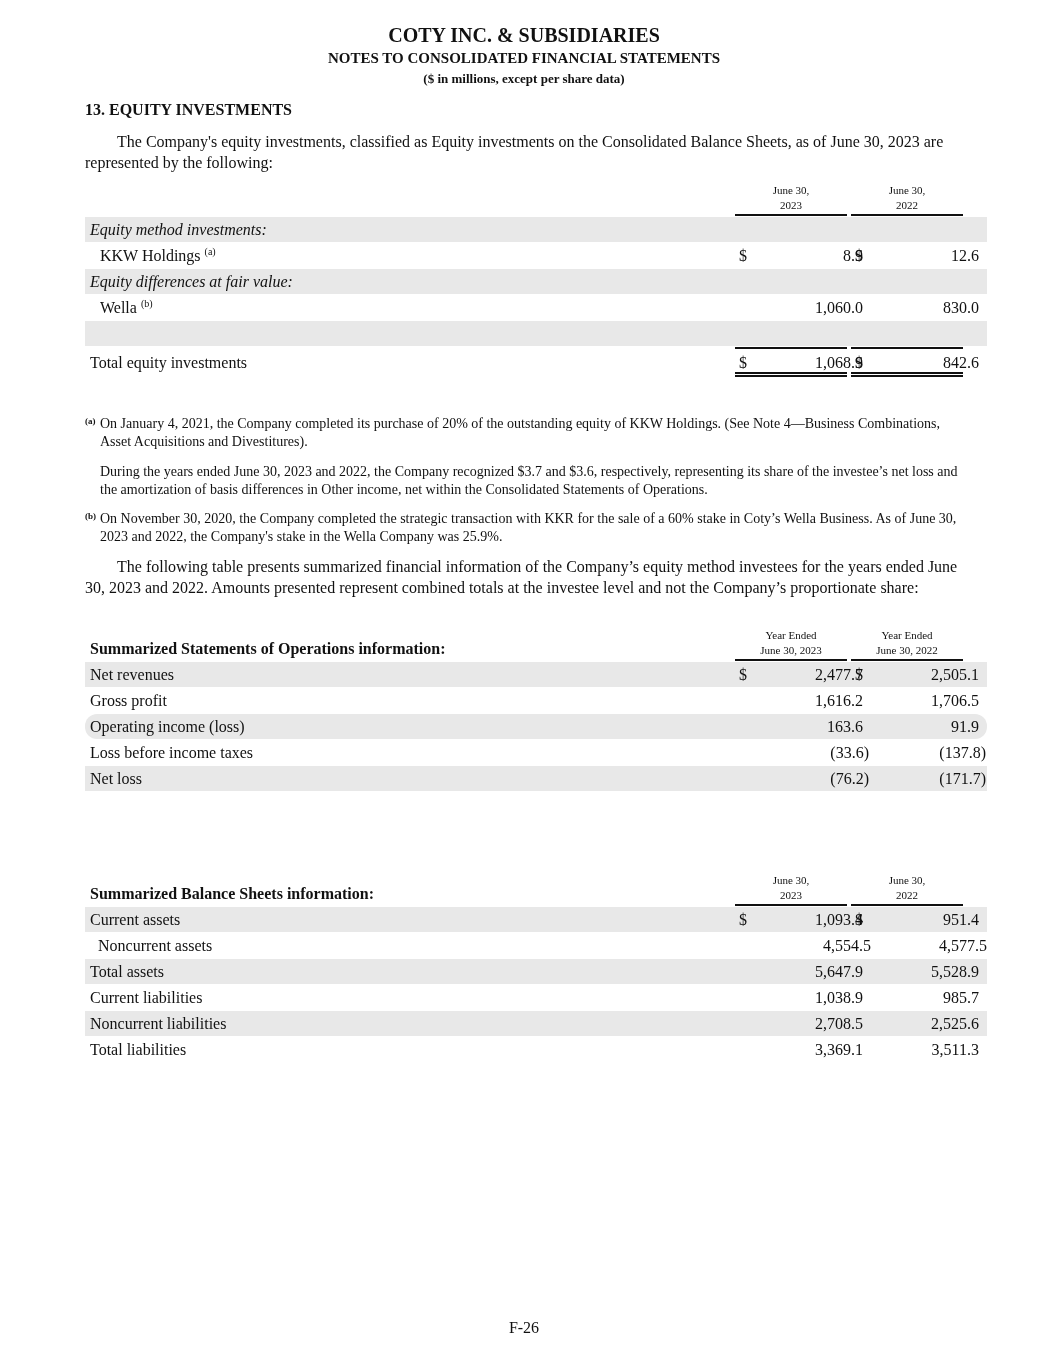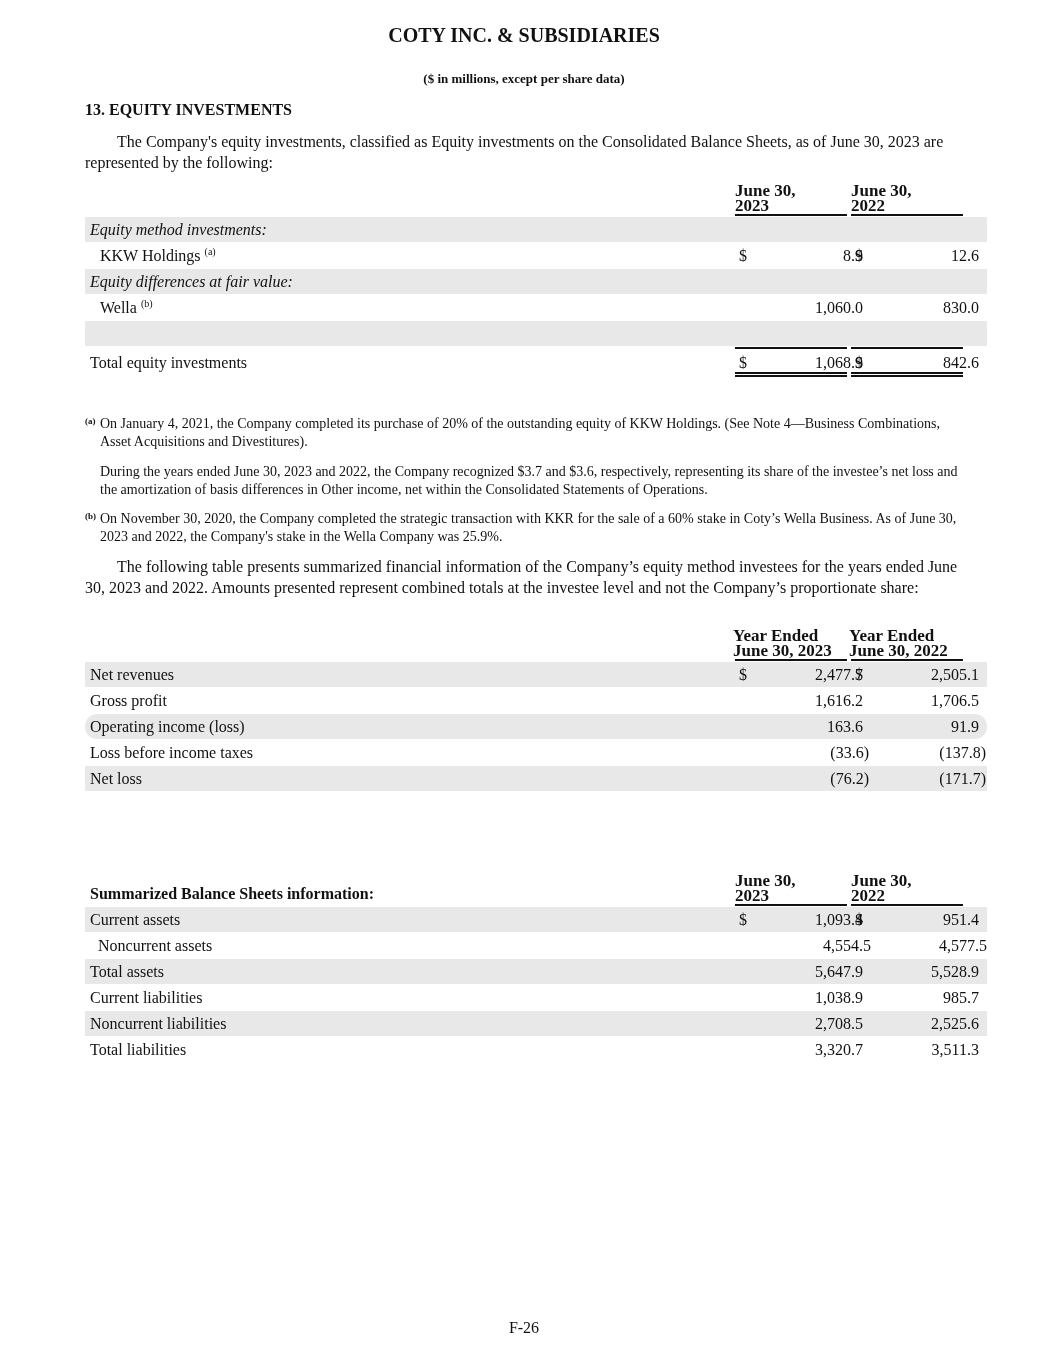--- a/index.html
+++ b/index.html
@@ -11,21 +11,21 @@
     .hdr3 { position: absolute; top: 71px; left: 0; width: 1048px; text-align: center; font-weight: bold; font-size: 13px; }
 
     .sec-title { position: absolute; top: 101px; left: 85px; font-weight: bold; font-size: 16px; }
 
     .para { position: absolute; left: 85px; width: 870px; font-size: 16px; line-height: 21px; text-indent: 32px; }
     .p1 { top: 131px; }
     .p2 { top: 556px; width: 880px; }
 
     
     .tbl { position: absolute; left: 85px; width: 878px; }
-    .colhead { position: absolute; font-weight: bold; font-size: 17px; line-height: 15px; width: 112px; }
+    .colhead { position: absolute; font-weight: normal; font-size: 11px; line-height: 15px; text-align: center; width: 112px; }
     .colhead.c1 { left: 650px; }
     .colhead.c2 { left: 766px; }
     .colline { position: absolute; height: 2px; background: #111; width: 112px; }
     .colline.c1 { left: 650px; }
     .colline.c2 { left: 766px; }
 
     .row { position: absolute; left: 0; width: 878px; height: 25px; font-size: 16px; line-height: 25px; padding-left: 24px; }
     .row.shade { background: #e8e8e8; }
     .row .label { position: absolute; left: 5px; top: 0; white-space: nowrap; }
     .row .label.indent { left: 15px; }
@@ -47,20 +47,21 @@
     .sub-head { position: absolute; left: 5px; font-weight: bold; font-size: 16px; }
 
     .pagenum { position: absolute; top: 1319px; left: 0; width: 1048px; text-align: center; font-size: 16px; }
   </style>
 </head>
 <body>
 
 <div class="page">
 
   <div class="hdr1">COTY INC. &amp; SUBSIDIARIES</div>
+  <div class="hdr2">NOTES TO CONSOLIDATED FINANCIAL STATEMENTS</div>
   <div class="hdr3">($ in millions, except per share data)</div>
 
   <div class="sec-title">13. EQUITY INVESTMENTS</div>
   <div class="para p1">The Company's equity investments, classified as Equity investments on the Consolidated Balance Sheets, as of June 30, 2023 are represented by the following:</div>
 
   <div class="tbl" style="top:181px;height:200px;">
     <div class="colhead c1" style="top:2px;">
       <div>June 30,</div>
       <div>2023</div>
     </div>
@@ -113,20 +114,21 @@
     <div class="txt">During the years ended June 30, 2023 and 2022, the Company recognized $3.7 and $3.6, respectively, representing its share of the investee’s net loss and the amortization of basis differences in Other income, net within the Consolidated Statements of Operations.</div>
   </div>
   <div class="fn-block" style="top:510px;">
     <span class="mark">(b)</span>
     <div class="txt">On November 30, 2020, the Company completed the strategic transaction with KKR for the sale of a 60% stake in Coty’s Wella Business. As of June 30, 2023 and 2022, the Company's stake in the Wella Company was 25.9%.</div>
   </div>
 
   <div class="para p2">The following table presents summarized financial information of the Company’s equity method investees for the years ended June 30, 2023 and 2022. Amounts presented represent combined totals at the investee level and not the Company’s proportionate share:</div>
 
   <div class="tbl" style="top:626px;height:170px;">
+    <div class="sub-head" style="top:14px;">Summarized Statements of Operations information:</div>
     <div class="colhead c1" style="top:2px;width:116px;left:648px;">
       <div>Year Ended</div>
       <div>June 30, 2023</div>
     </div>
     <div class="colhead c2" style="top:2px;width:116px;left:764px;">
       <div>Year Ended</div>
       <div>June 30, 2022</div>
     </div>
     <div class="colline c1" style="top:33px;"></div>
     <div class="colline c2" style="top:33px;"></div>
@@ -195,19 +197,19 @@
       <span class="v1">1,038.9</span>
       <span class="v2">985.7</span>
     </div>
     <div class="row shade" style="top:140px;">
       <span class="label">Noncurrent liabilities</span>
       <span class="v1">2,708.5</span>
       <span class="v2">2,525.6</span>
     </div>
     <div class="row" style="top:166px;">
       <span class="label">Total liabilities</span>
-      <span class="v1">3,320.7</span>
+      <span class="v1">3,369.1</span>
       <span class="v2">3,511.3</span>
     </div>
   </div>
 
   <div class="pagenum">F-26</div>
 </div>
 
 </body></html>

